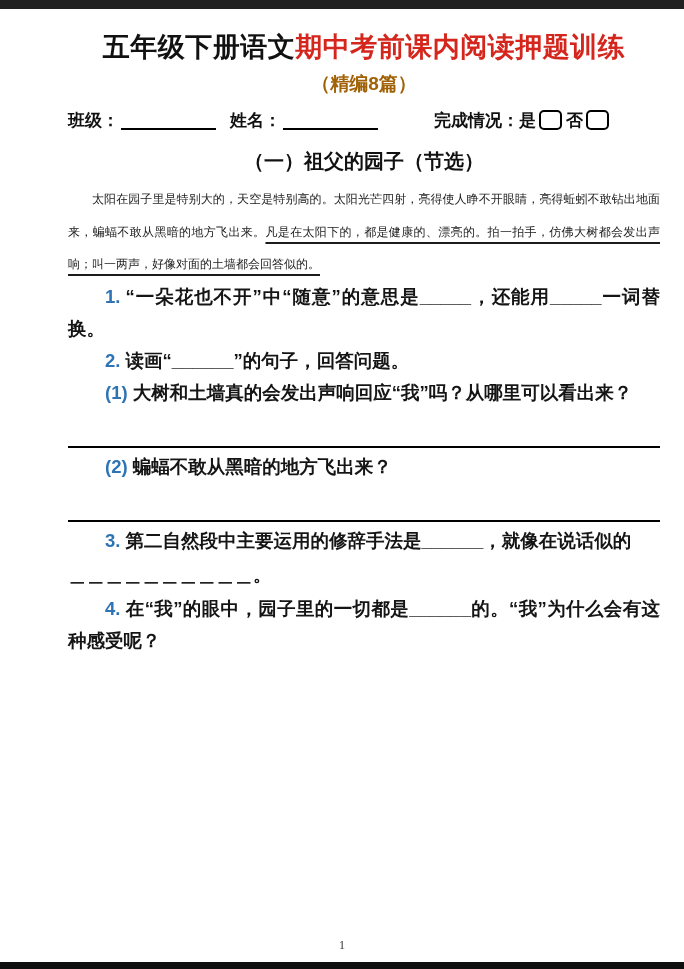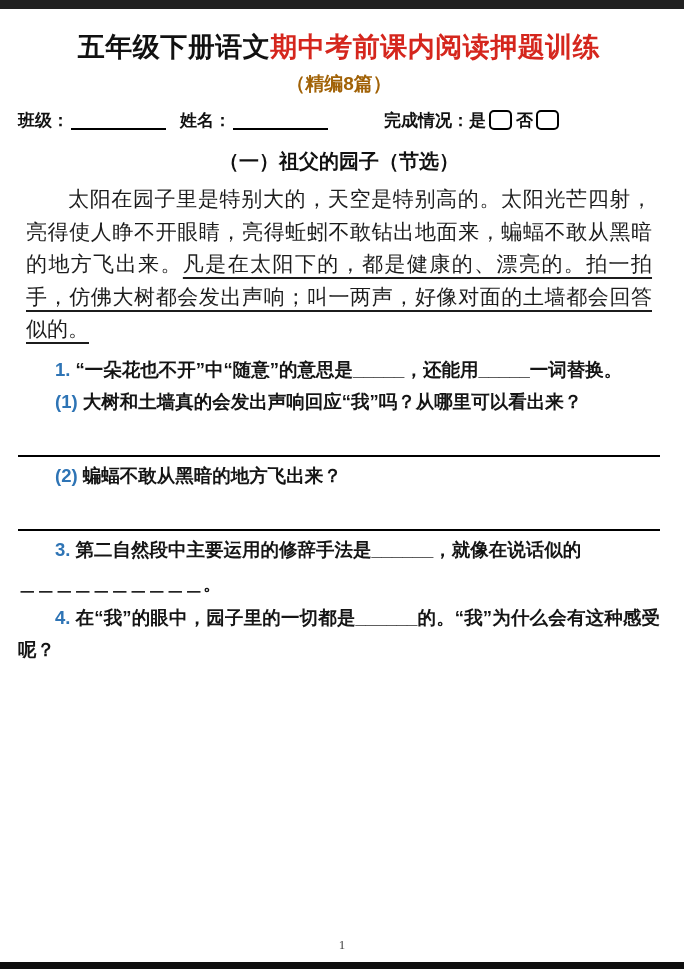--- a/index.html
+++ b/index.html
@@ -4,21 +4,21 @@
 <style>
   html,body{margin:0;padding:0;}
   body{
     width:684px;height:969px;position:relative;overflow:hidden;
     background:#ffffff;
     font-family:"Liberation Sans","DejaVu Sans",sans-serif;
     color:#111;
   }
   .topbar{position:absolute;top:0;left:0;width:684px;height:9px;background:#212121;}
   .bottombar{position:absolute;bottom:0;left:0;width:684px;height:7px;background:#0e0e0e;}
-  .content{padding:30px 24px 0 18px;}
+  .content{padding:30px 24px 0 68px;}
 
   .title{
     text-align:center;font-size:27px;font-weight:bold;line-height:34px;
     margin:0 0 7px 0;letter-spacing:0.5px;white-space:nowrap;
   }
   .title .t-black{color:#111;}
   .title .t-red{color:#d5261d;}
 
   .subtitle{
     text-align:center;font-size:19px;font-weight:bold;color:#a16207;
@@ -39,22 +39,22 @@
     border-radius:5px;vertical-align:-3px;margin-left:3px;background:#fff;
   }
   .checkbox + .form-word{margin-left:4px;}
 
   .section-heading{
     text-align:center;font-size:20px;font-weight:bold;margin:11px 0 8px 0;
   }
 
   .passage{
     font-family:"Liberation Serif","DejaVu Serif",serif;
-    font-size:21px;line-height:32.5px;text-align:justify;
-    text-indent:2em;margin:8px;color:#1c1c1c;
+    font-size:12px;line-height:32.5px;text-align:justify;
+    text-indent:2em;margin:0;color:#1c1c1c;
   }
   .passage .u{
     text-decoration:underline;text-underline-offset:6px;
     text-decoration-thickness:1.6px;
   }
 
   .question{
     font-size:18.5px;font-weight:bold;line-height:32px;text-align:justify;
     text-indent:2em;margin:0;color:#151515;
   }
@@ -95,20 +95,21 @@
       <span class="checkbox"></span>
   </div>
 
   <h2 class="section-heading">（一）祖父的园子（节选）</h2>
 
   <p class="passage"><span>太阳在园子里是特别大的，天空是特别高的。太阳光芒四射，亮得使人睁不开眼睛，亮得蚯蚓不敢钻出地面来，蝙蝠不敢从黑暗的地方飞出来。</span><span class="u">凡是在太阳下的，都是健康的、漂亮的。拍一拍手，仿佛大树都会发出声响；叫一两声，好像对面的土墙都会回答似的。</span></p>
 
 
   <p class="question"><span class="qnum">1.</span><span>“一朵花也不开”中“随意”的意思是_____，还能用_____一词替换。</span></p>
 
+  <p class="question"><span class="qnum">2.</span><span>读画“______”的句子，回答问题。</span></p>
 
   <p class="question"><span class="qnum">(1)</span><span>大树和土墙真的会发出声响回应“我”吗？从哪里可以看出来？</span></p>
 
   <div class="answer-line"></div>
 
   <p class="question"><span class="qnum">(2)</span><span>蝙蝠不敢从黑暗的地方飞出来？</span></p>
 
   <div class="answer-line"></div>
 
   <p class="question"><span class="qnum">3.</span><span>第二自然段中主要运用的修辞手法是______，就像在说话似的</span></p>

